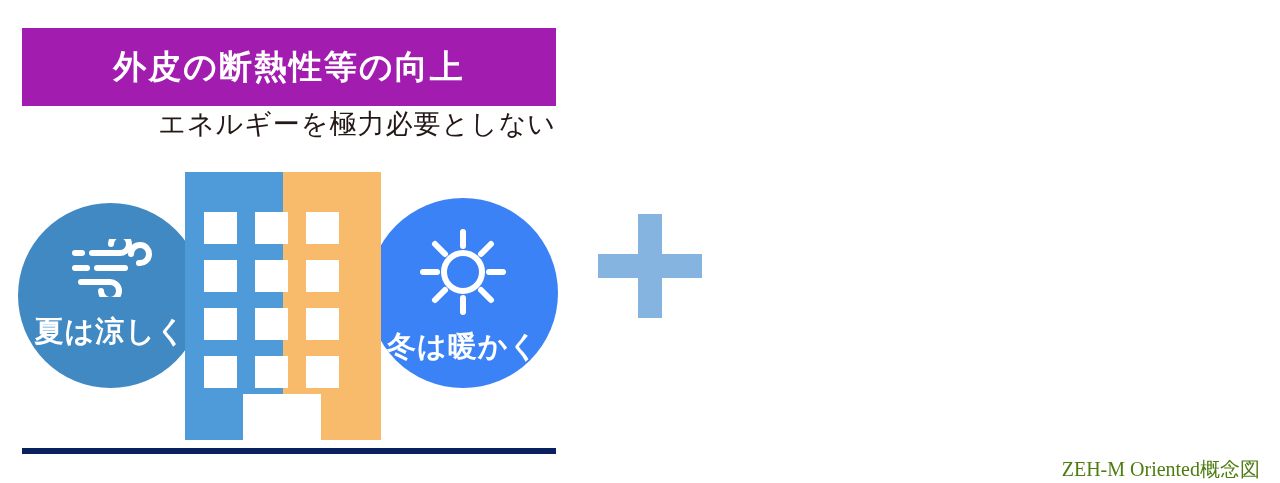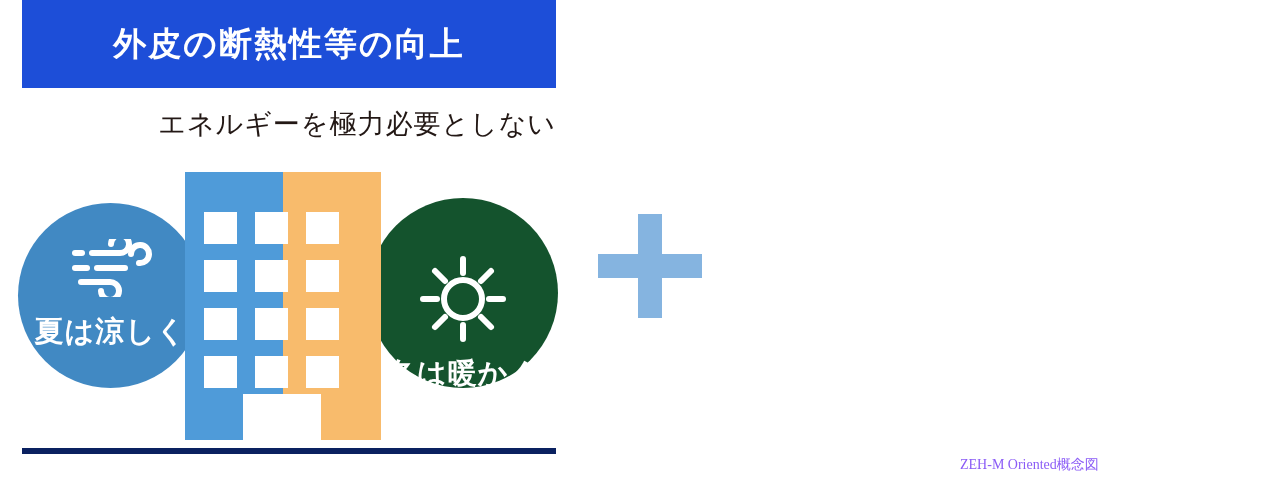--- a/index.html
+++ b/index.html
@@ -14,25 +14,26 @@
   .stage{position:relative;width:1280px;height:483px;}
 
   
   .panel{position:absolute;top:0;height:483px;}
   .panel-left{left:0;width:620px;}
   .panel-right{left:660px;width:620px;}
 
   
   .hdr{
     position:absolute;
-    background:#1d4ed8;
+    background:#a21caf;
     color:#ffffff;
     display:flex;align-items:center;justify-content:center;
     font-size:33px;font-weight:700;letter-spacing:2px;
-    height:88px;
+    height:78px;
+    margin-top:28px;
   }
   .hdr-left{left:22px;top:0;width:534px;}
 
   
   .sub{
     position:absolute;
     color:#231815;
     font-size:27px;font-weight:500;letter-spacing:1px;
     text-align:right;white-space:nowrap;
   }
@@ -46,21 +47,21 @@
   .badge-circle{
     position:absolute;
     border-radius:50%;
     display:flex;flex-direction:column;
     align-items:center;justify-content:flex-start;
     color:#ffffff;
     box-sizing:border-box;
   }
   .circle-cool{left:18px;top:203px;width:185px;height:185px;background:#4189C3;padding-top:36px;}
   .circle-warm{left:368px;top:198px;width:190px;height:190px;background:#DDA košt;}
-  .circle-warm{left:368px;top:198px;width:190px;height:190px;background:#14532d;padding-top:28px;justify-content:flex-end;}
+  .circle-warm{left:368px;top:198px;width:190px;height:190px;background:#3b82f6;padding-top:28px;}
   .circle-label{
     font-size:29px;font-weight:700;letter-spacing:1px;
     line-height:1;white-space:nowrap;
   }
   .circle-cool .circle-label{margin-top:20px;}
   .circle-warm .circle-label{margin-top:14px;}
 
   
   .building{position:absolute;left:185px;top:172px;width:196px;height:268px;}
   .bld-half{position:absolute;top:0;width:98px;height:268px;}
@@ -72,23 +73,23 @@
   .win{position:absolute;background:#ffffff;width:33px;height:32px;}
 
   
   .plus{position:absolute;left:598px;top:214px;width:104px;height:104px;}
   .plus-h{position:absolute;left:0;top:40px;width:104px;height:24px;background:#85B4E0;}
   .plus-v{position:absolute;left:40px;top:0;width:24px;height:104px;background:#85B4E0;}
 
   
   .caption{
     position:absolute;left:960px;top:456px;width:300px;
-    text-align:left;
+    text-align:right;
     font-family:"Liberation Serif","DejaVu Serif",serif;
-    font-size:14px;color:#8b5cf6;white-space:nowrap;
+    font-size:20px;color:#4d7c0f;white-space:nowrap;
   }
 </style>
 </head>
 <body>
 
 <div class="stage">
 
   <div class="panel panel-left">
 
     <div class="hdr hdr-left">

